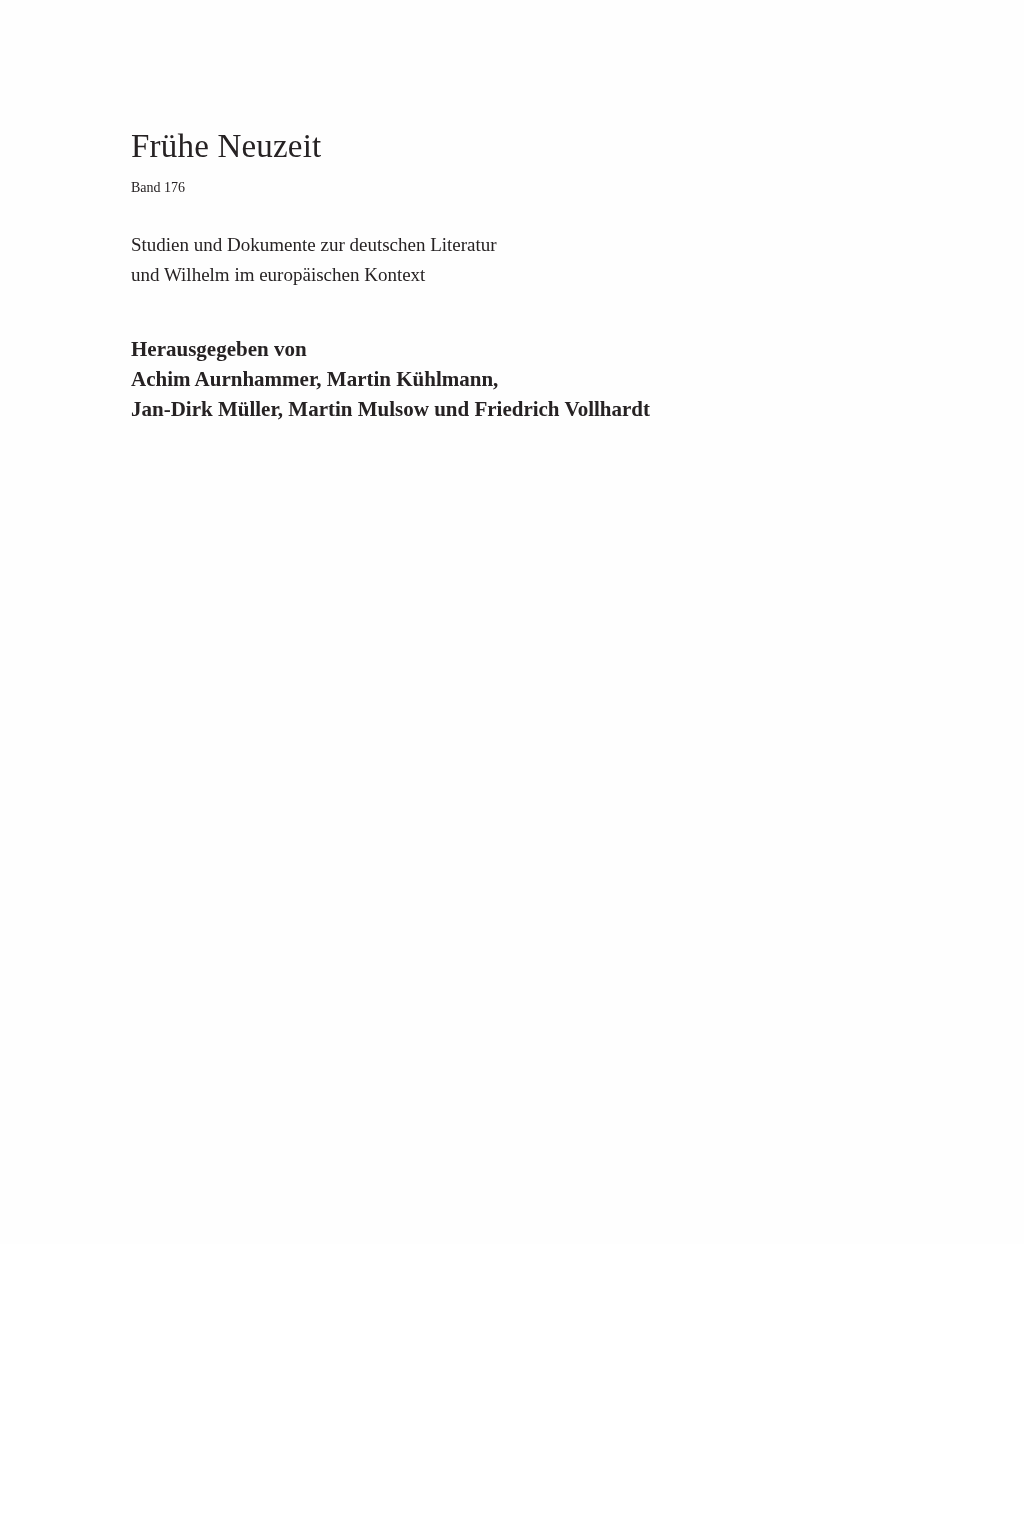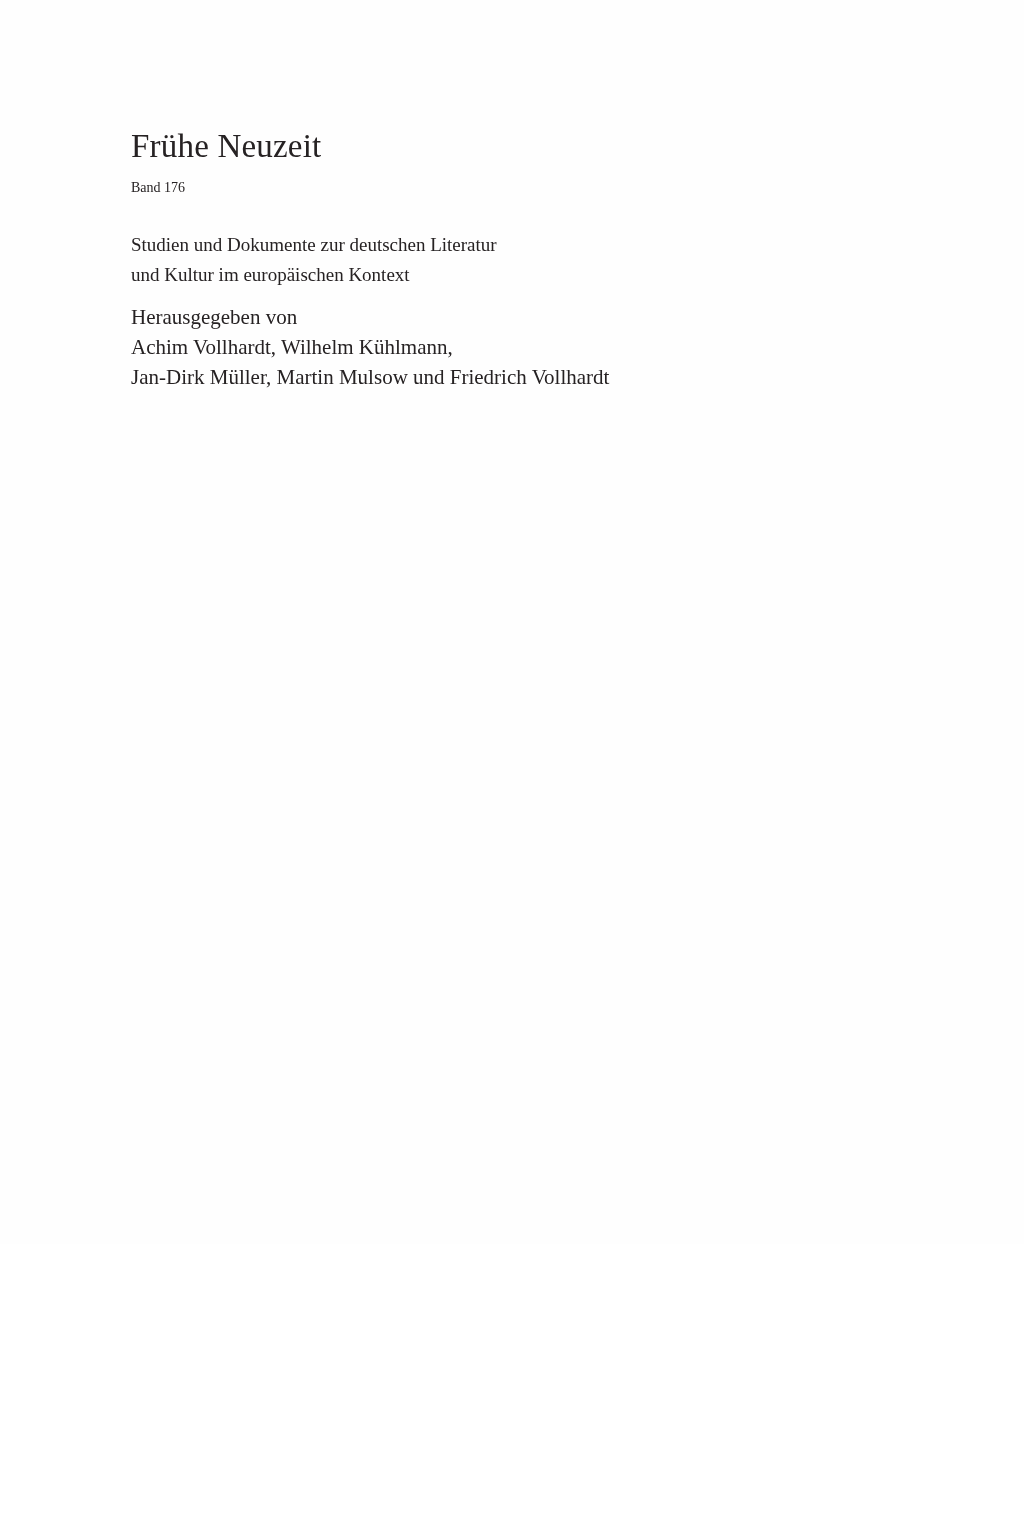--- a/index.html
+++ b/index.html
@@ -48,44 +48,45 @@
   .subtitle-block {
     margin-top: 29px;
   }
   .subtitle-line {
     font-family: "Liberation Serif", serif;
     font-size: 19px;
     line-height: 30px;
     color: #262223;
   }
   .editors-block {
-    margin-top: 12px;
+    margin-top: 44px;
+    font-weight: bold;
   }
   .editors-line {
     font-family: "Liberation Serif", serif;
     font-size: 21px;
     line-height: 30px;
     color: #262223;
   }
 </style>
 </head>
 <body>
 
 <div class="page">
   <div class="content-block">
 
     <h1 class="series-title">Frühe Neuzeit</h1>
 
     <div class="volume-number">Band 176</div>
 
     <div class="subtitle-block">
       <div class="subtitle-line">Studien und Dokumente zur deutschen Literatur</div>
-      <div class="subtitle-line">und Kultur im europäischen Kontext</div>
+      <div class="subtitle-line">und Wilhelm im europäischen Kontext</div>
     </div>
 
     <div class="editors-block">
       <div class="editors-line">Herausgegeben von</div>
-      <div class="editors-line">Achim Vollhardt, Wilhelm Kühlmann,</div>
+      <div class="editors-line">Achim Aurnhammer, Martin Kühlmann,</div>
       <div class="editors-line">Jan-Dirk Müller, Martin Mulsow und Friedrich Vollhardt</div>
     </div>
 
   </div>
 </div>
 
 </body></html>

